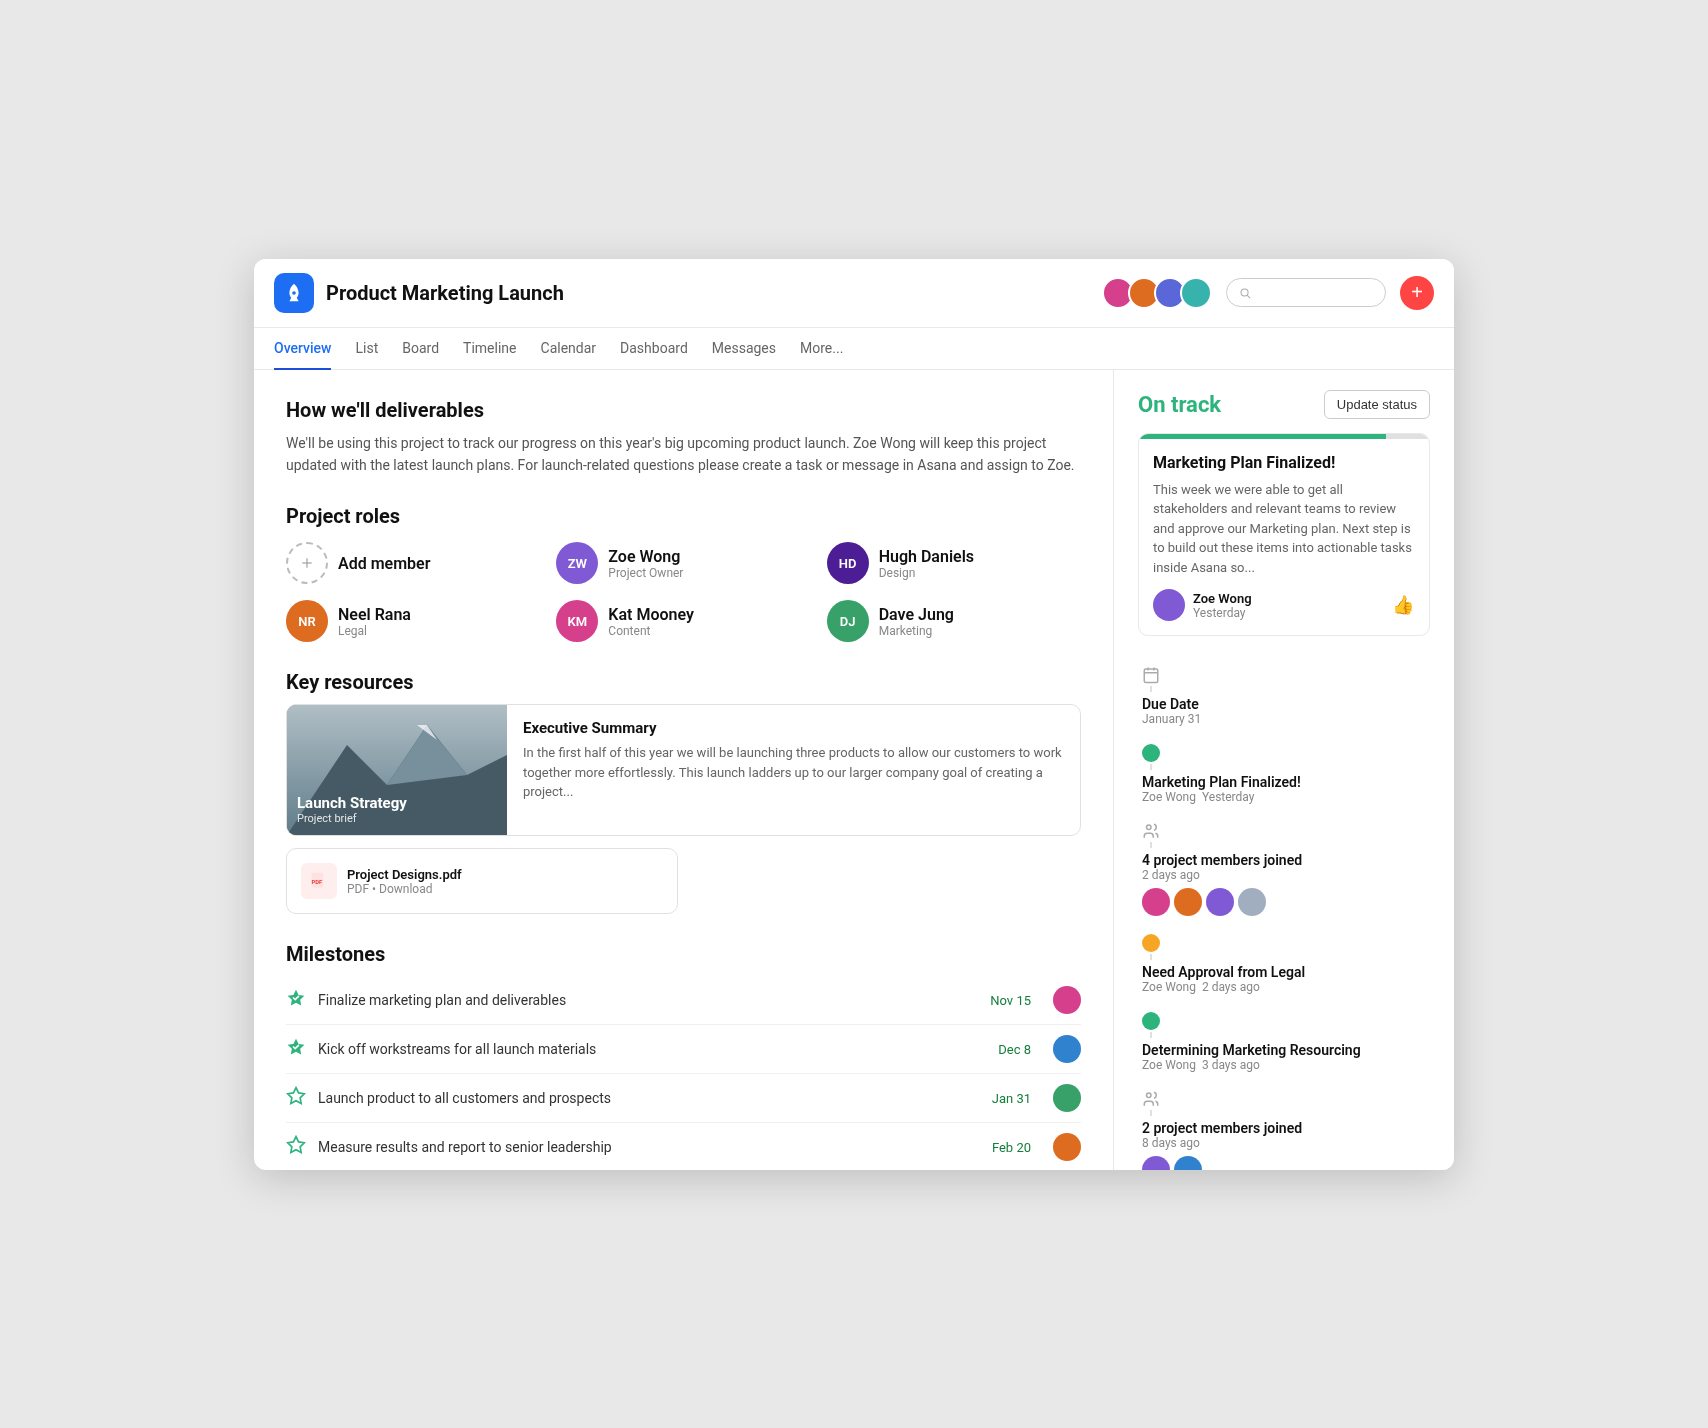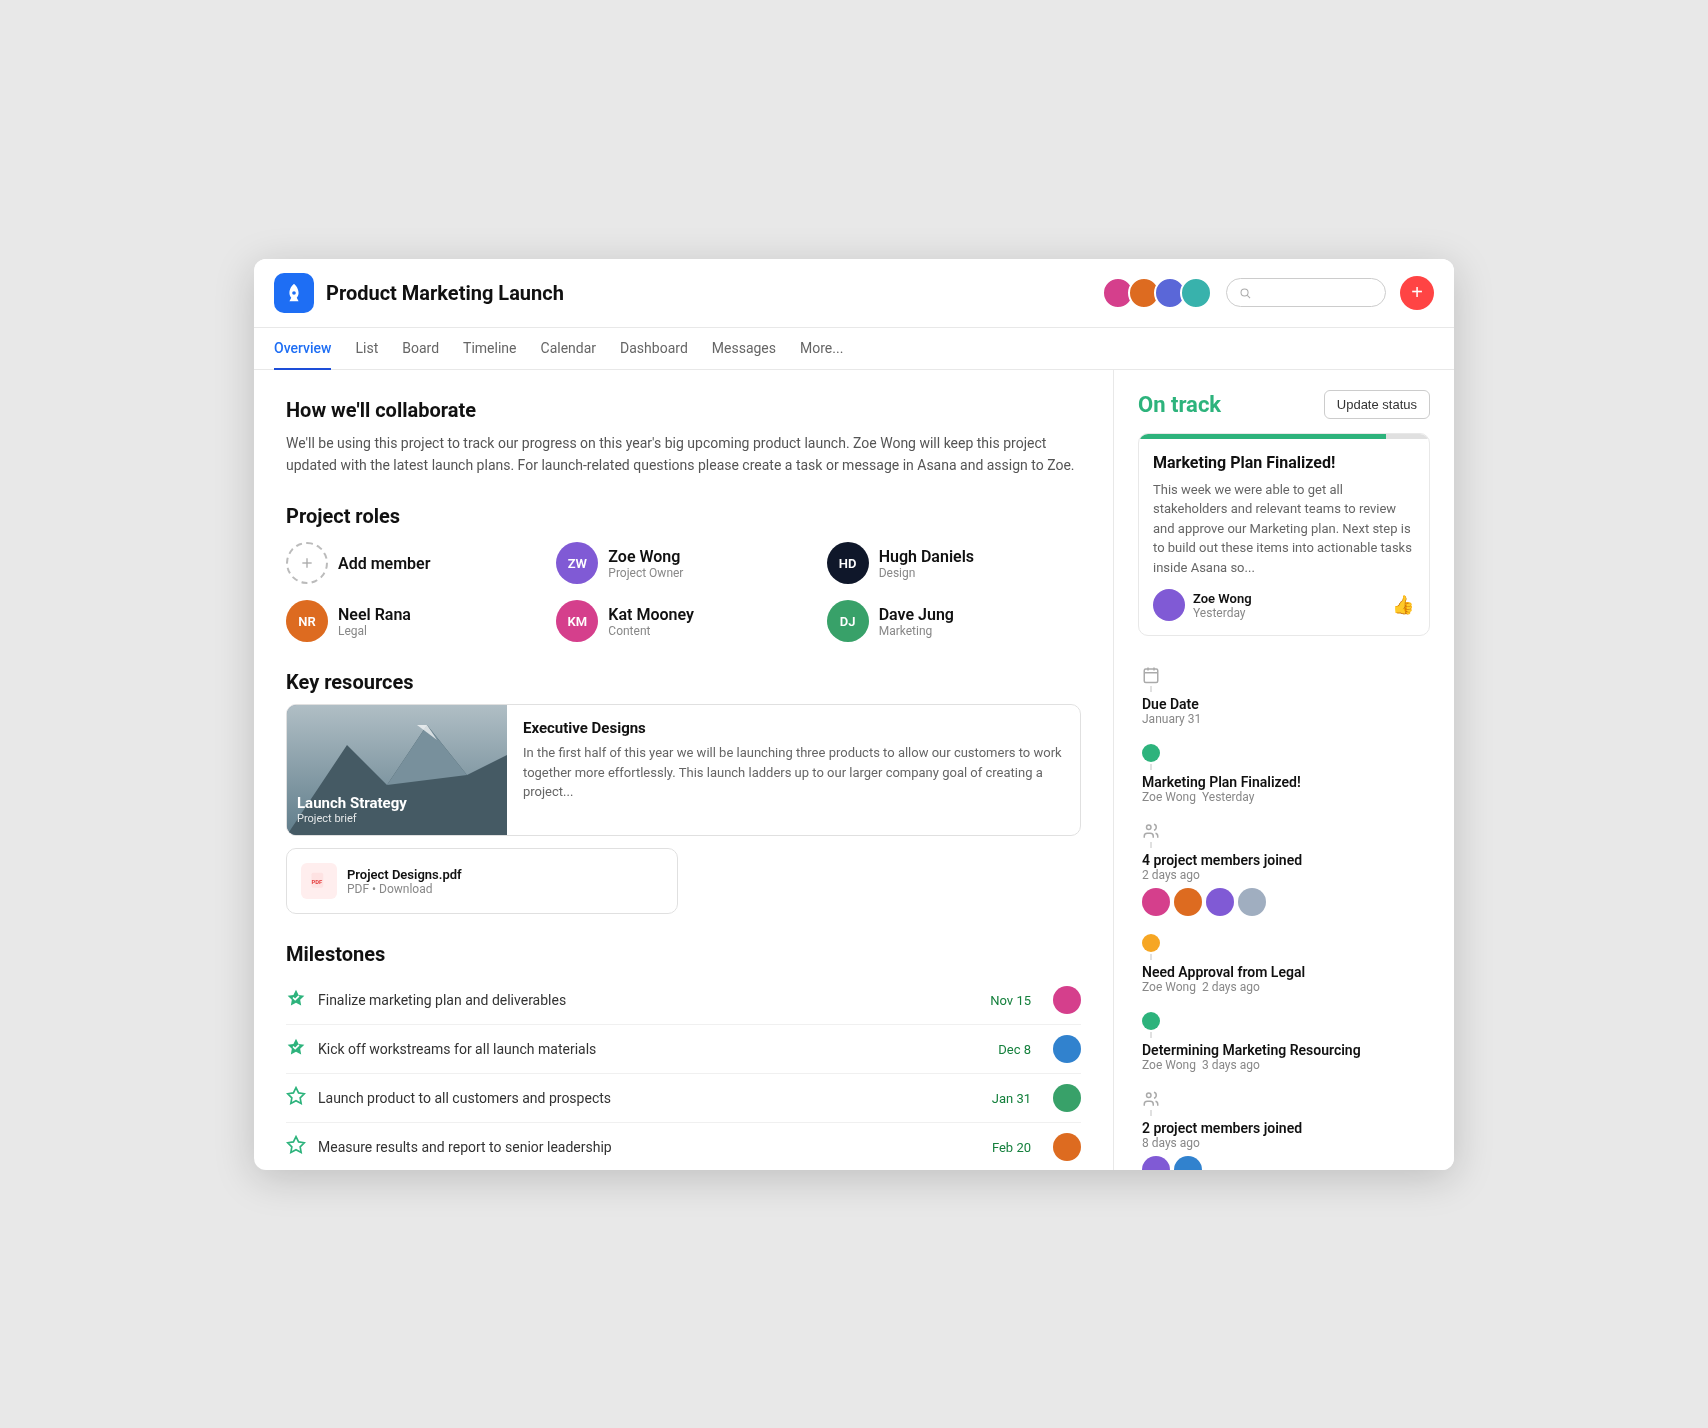--- a/index.html
+++ b/index.html
@@ -371,21 +371,21 @@
     <div class="nav-tab">Dashboard</div>
     <div class="nav-tab">Messages</div>
     <div class="nav-tab">More...</div>
   </div>
 
   <div class="main-layout">
 
     <div class="left-panel">
 
       <div>
-        <h2 class="section-title">How we'll collaborate</h2>
+        <h2 class="section-title">How we'll deliverables</h2>
         <p class="collab-desc">We'll be using this project to track our progress on this year's big upcoming product launch. Zoe Wong will keep this project updated with the latest launch plans. For launch-related questions please create a task or message in Asana and assign to Zoe.</p>
       </div>
 
       <div class="roles-section">
         <h2 class="section-title">Project roles</h2>
         <div class="roles-grid">
 
           <div class="role-item">
             <div class="add-member">
               <svg width="16" height="16" viewBox="0 0 24 24" fill="none" stroke="#aaa" stroke-width="2">
@@ -400,21 +400,21 @@
 
           <div class="role-item">
             <div class="role-avatar" style="background:#805ad5;">ZW</div>
             <div class="role-info">
               <div class="name">Zoe Wong</div>
               <div class="role">Project Owner</div>
             </div>
           </div>
 
           <div class="role-item">
-            <div class="role-avatar" style="background:#0f172a;">HD</div>
+            <div class="role-avatar" style="background:#4c1d95;">HD</div>
             <div class="role-info">
               <div class="name">Hugh Daniels</div>
               <div class="role">Design</div>
             </div>
           </div>
 
           <div class="role-item">
             <div class="role-avatar" style="background:#dd6b20;">NR</div>
             <div class="role-info">
               <div class="name">Neel Rana</div>
@@ -456,21 +456,21 @@
               <polygon points="0,130 60,40 100,80 140,20 180,70 220,50 220,130" fill="#455a64"></polygon>
               <polygon points="100,80 140,20 180,70" fill="#78909c"></polygon>
               <polygon points="130,20 140,20 150,35" fill="white" opacity="0.7"></polygon>
             </svg>
             <div class="resource-img-text" style="position:relative;z-index:1;">
               <div class="title">Launch Strategy</div>
               <div class="sub">Project brief</div>
             </div>
           </div>
           <div class="resource-desc">
-            <div class="res-title">Executive Designs</div>
+            <div class="res-title">Executive Summary</div>
             <div class="res-body">In the first half of this year we will be launching three products to allow our customers to work together more effortlessly. This launch ladders up to our larger company goal of creating a project...</div>
           </div>
         </div>
 
         <div class="resource-files">
           <div class="file-card">
             <div class="file-icon pdf">
               <svg width="20" height="20" viewBox="0 0 24 24" fill="#e53e3e">
                   <rect x="3" y="2" width="14" height="18" rx="2" fill="#fee2e2"></rect>
                   <text x="3" y="16" font-size="7" fill="#e53e3e" font-weight="bold">PDF</text>

